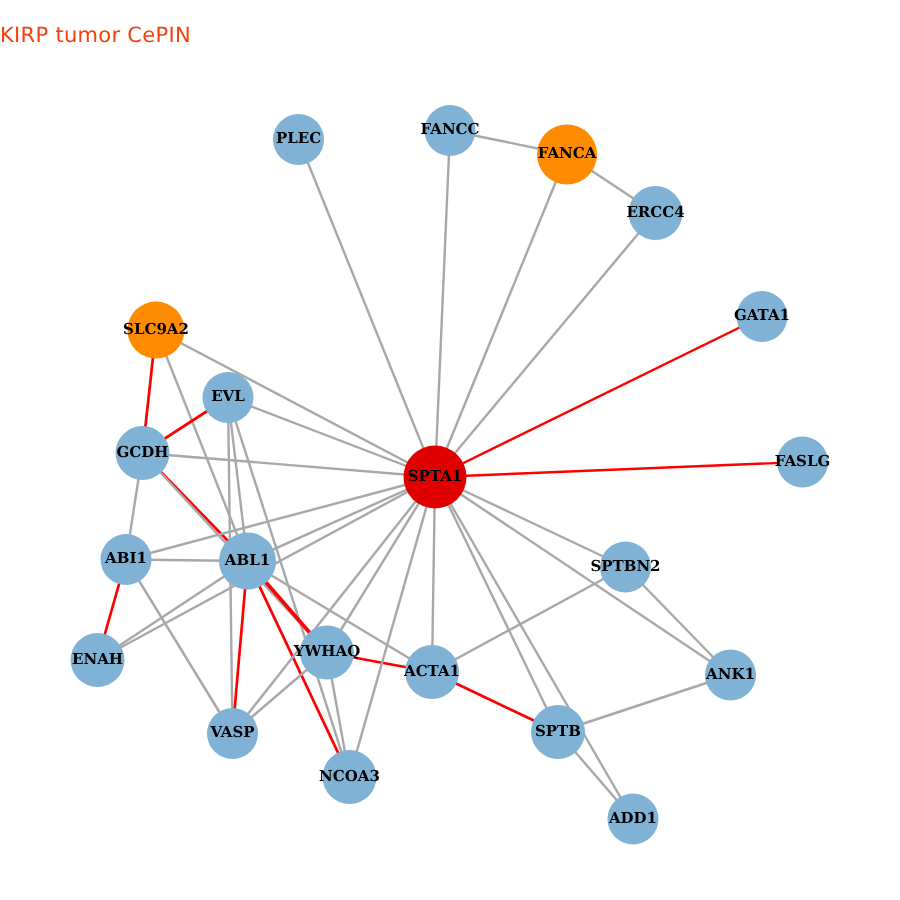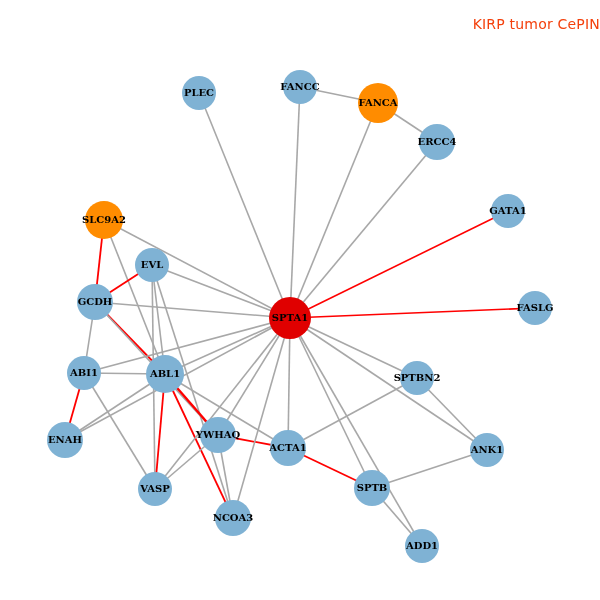--- a/index.html
+++ b/index.html
@@ -15,21 +15,21 @@
     position: relative;
     width: 600px;
     height: 600px;
     background: #ffffff;
   }
   #title {
     position: absolute;
     top: 16px;
     left: 0;
     width: 600px;
-    text-align: right;
+    text-align: left;
     font-family: "DejaVu Sans", sans-serif;
     font-size: 14px;
     font-weight: normal;
     color: #f4400c;
     letter-spacing: 0.2px;
     white-space: nowrap;
   }
   #graph {
     position: absolute;
     top: 0;

